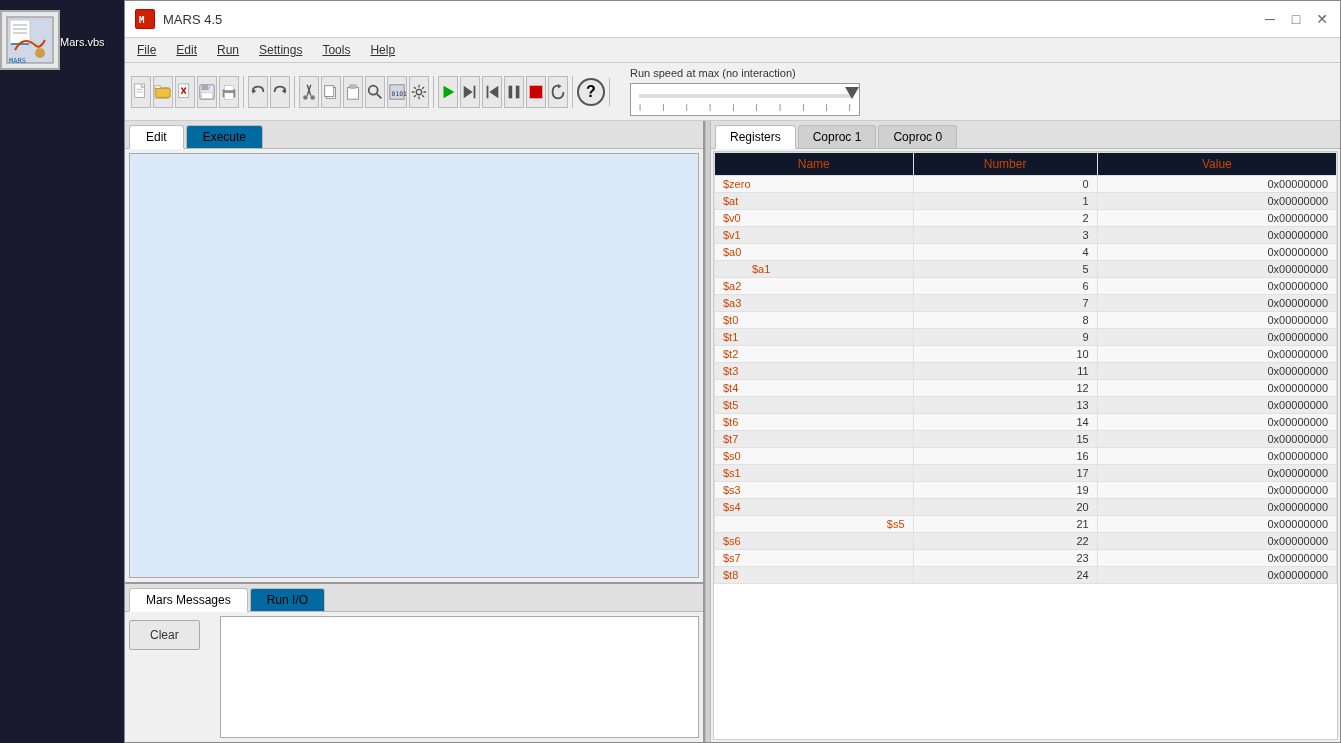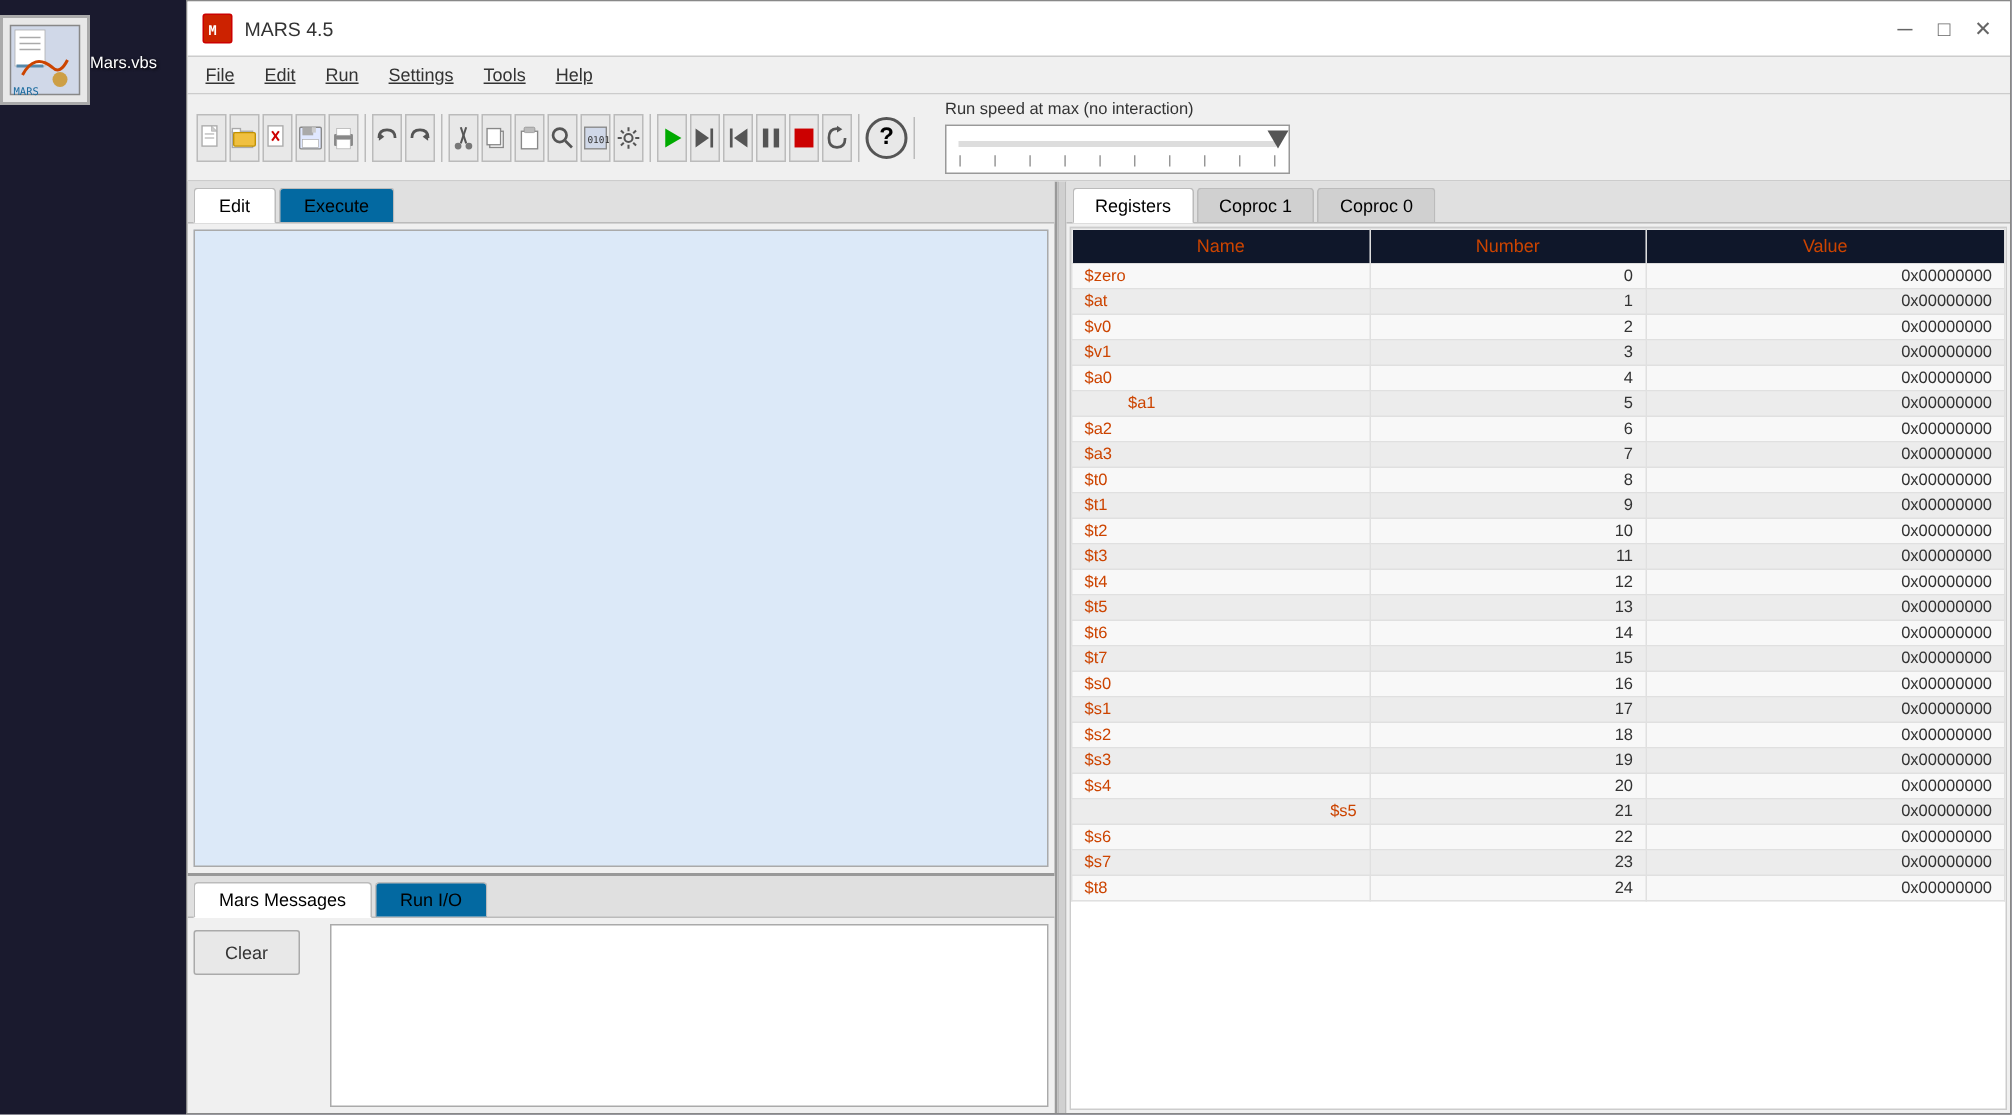--- a/index.html
+++ b/index.html
@@ -653,25 +653,20 @@
                 <td style="color: rgb(204, 68, 0);">$s0</td>
                 <td class="num-col">16</td>
                 <td class="val-col">0x00000000</td>
               </tr>
               <tr>
                 <td style="color: rgb(204, 68, 0);">$s1</td>
                 <td class="num-col">17</td>
                 <td class="val-col">0x00000000</td>
               </tr>
               <tr>
-                <td style="color: rgb(204, 68, 0);">$s2</td>
-                <td class="num-col">18</td>
-                <td class="val-col">0x00000000</td>
-              </tr>
-              <tr>
                 <td style="color: rgb(204, 68, 0);">$s3</td>
                 <td class="num-col">19</td>
                 <td class="val-col">0x00000000</td>
               </tr>
               <tr>
                 <td style="color: rgb(204, 68, 0);">$s4</td>
                 <td class="num-col">20</td>
                 <td class="val-col">0x00000000</td>
               </tr>
               <tr>

